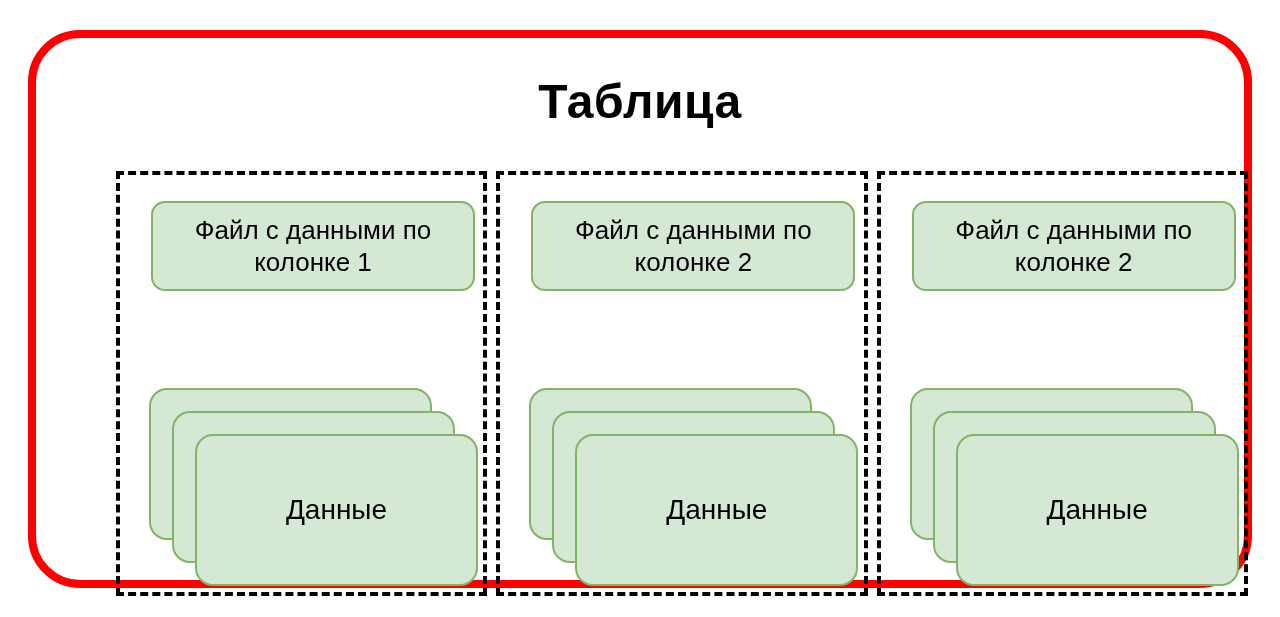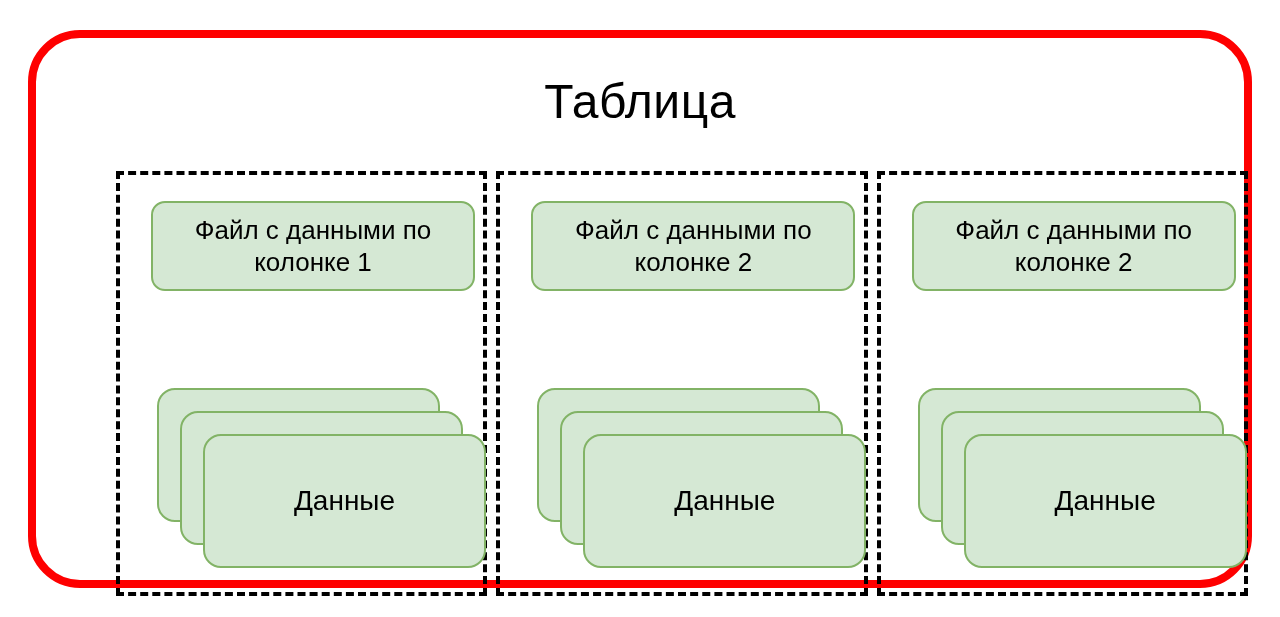--- a/index.html
+++ b/index.html
@@ -20,21 +20,21 @@
     border-radius: 52px;
     background: #ffffff;
   }
 
   .title {
     position: absolute;
     left: 0; top: 36px;
     width: 100%;
     text-align: center;
     font-size: 48px;
-    font-weight: 400;
+    font-weight: 700;
     letter-spacing: 0.5px;
   }
 
   .columns {
     position: absolute;
     left: 80px; top: 133px;
     width: 1132px; height: 425px;
     display: flex;
     gap: 9px;
   }
@@ -61,25 +61,24 @@
     padding: 0 12px;
   }
 
   .stack {
     position: absolute;
     left: 29px; top: 213px;
     width: 334px; height: 190px;
   }
   .card {
     position: absolute;
-    width: 283px; height: 134px;
+    width: 283px; height: 152px;
     background: #d5e8d4;
     border: 2px solid #82b366;
     border-radius: 18px;
-    margin-left: 8px;
   }
   .card.back  { left: 0;    top: 0; }
   .card.mid   { left: 23px; top: 23px; }
   .card.front {
     left: 46px; top: 46px;
     display: flex;
     align-items: center;
     justify-content: center;
     font-size: 28px;
   }

